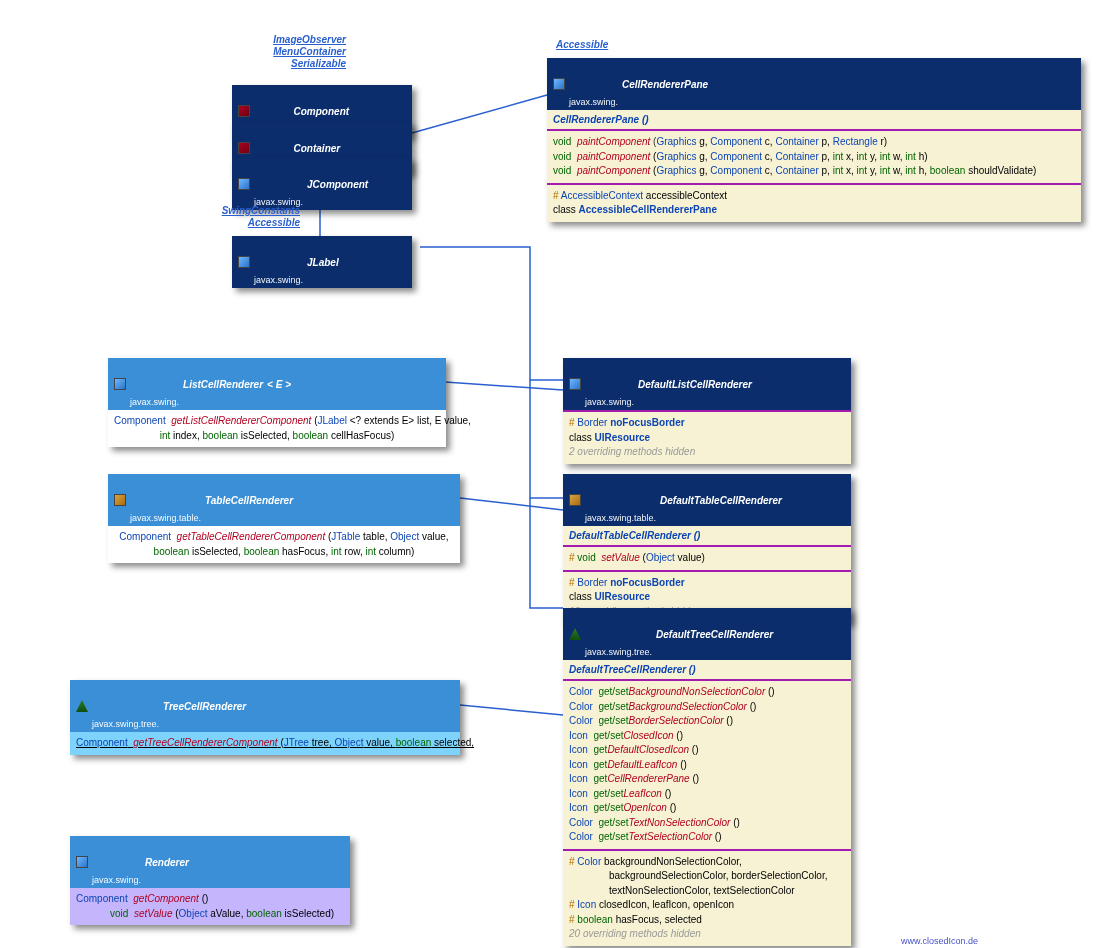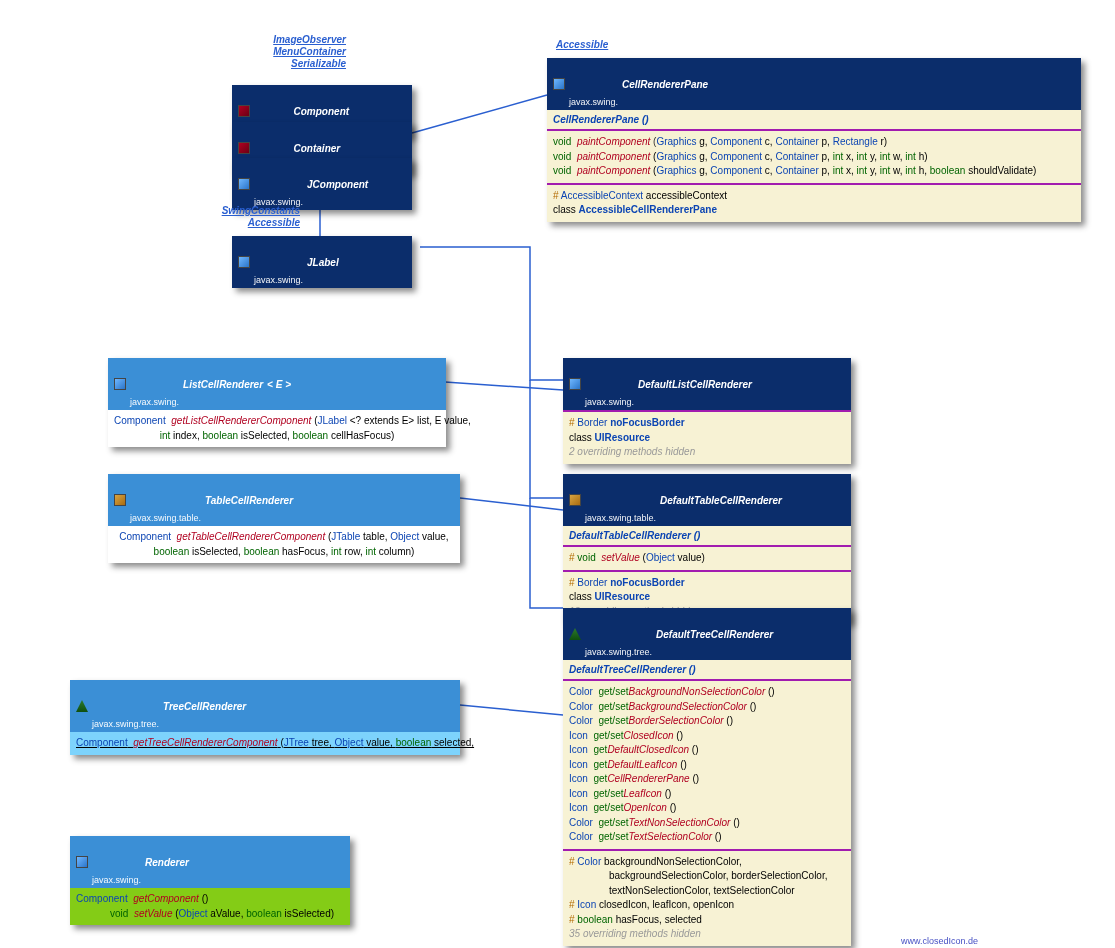--- a/index.html
+++ b/index.html
@@ -148,21 +148,21 @@
     <div class="line"><span class="param">Component</span>&nbsp;&nbsp;<span class="method">getTreeCellRendererComponent</span> <span>(<span class="param">JTree</span> tree, <span class="param">Object</span> value, <span class="prim">boolean</span> selected,</span></div>
   </div>
 </div>
 
 <div class="ibox shadow" style="left:70px; top:836px; width:280px;">
   <div class="hdr-blue">
         <span class="icon-iface"></span>
         <span class="pkg">javax.swing.</span>
         <span class="cls">Renderer</span>
       </div>
-  <div class="body-sec first" style="background:#84cc16;">
+  <div class="body-sec first" style="background:#c4b5fd;">
     <div class="line"><span class="param">Component</span>&nbsp;&nbsp;<span class="method">getComponent</span> <span>()</span></div>
     <div class="line" style="padding-left:34px;"><span class="prim">void</span>&nbsp;&nbsp;<span class="method">setValue</span> <span>(<span class="param">Object</span> aValue, <span class="prim">boolean</span> isSelected)</span></div>
   </div>
 </div>
 
 <div class="box shadow" style="left:563px; top:358px; width:288px;">
   <div class="hdr-dark">
         <span class="icon-iface"></span>
         <span class="pkg">javax.swing.</span>
         <span class="cls">DefaultListCellRenderer</span>
@@ -210,19 +210,19 @@
         <div class="line"><span class="param">Icon</span>&nbsp;&nbsp;<span class="gs">get/set</span><span class="method">OpenIcon</span> ()</div>
         <div class="line"><span class="param">Color</span>&nbsp;&nbsp;<span class="gs">get/set</span><span class="method">TextNonSelectionColor</span> ()</div>
         <div class="line"><span class="param">Color</span>&nbsp;&nbsp;<span class="gs">get/set</span><span class="method">TextSelectionColor</span> ()</div>
       </div>
   <div class="body-sec">
     <div class="line"><span class="pfx">#</span> <span class="param">Color</span> <span>backgroundNonSelectionColor,</span></div>
     <div class="line" style="padding-left:40px;">backgroundSelectionColor, borderSelectionColor,</div>
     <div class="line" style="padding-left:40px;">textNonSelectionColor, textSelectionColor</div>
     <div class="line"><span class="pfx">#</span> <span class="param">Icon</span> <span>closedIcon, leafIcon, openIcon</span></div>
     <div class="line"><span class="pfx">#</span> <span class="prim">boolean</span> <span>hasFocus, selected</span></div>
-    <div class="line hidden">35 overriding methods hidden</div>
+    <div class="line hidden">20 overriding methods hidden</div>
   </div>
 </div>
 
 <div class="watermark">www.closedIcon.de</div>
 
 </div>
 
 </body></html>

